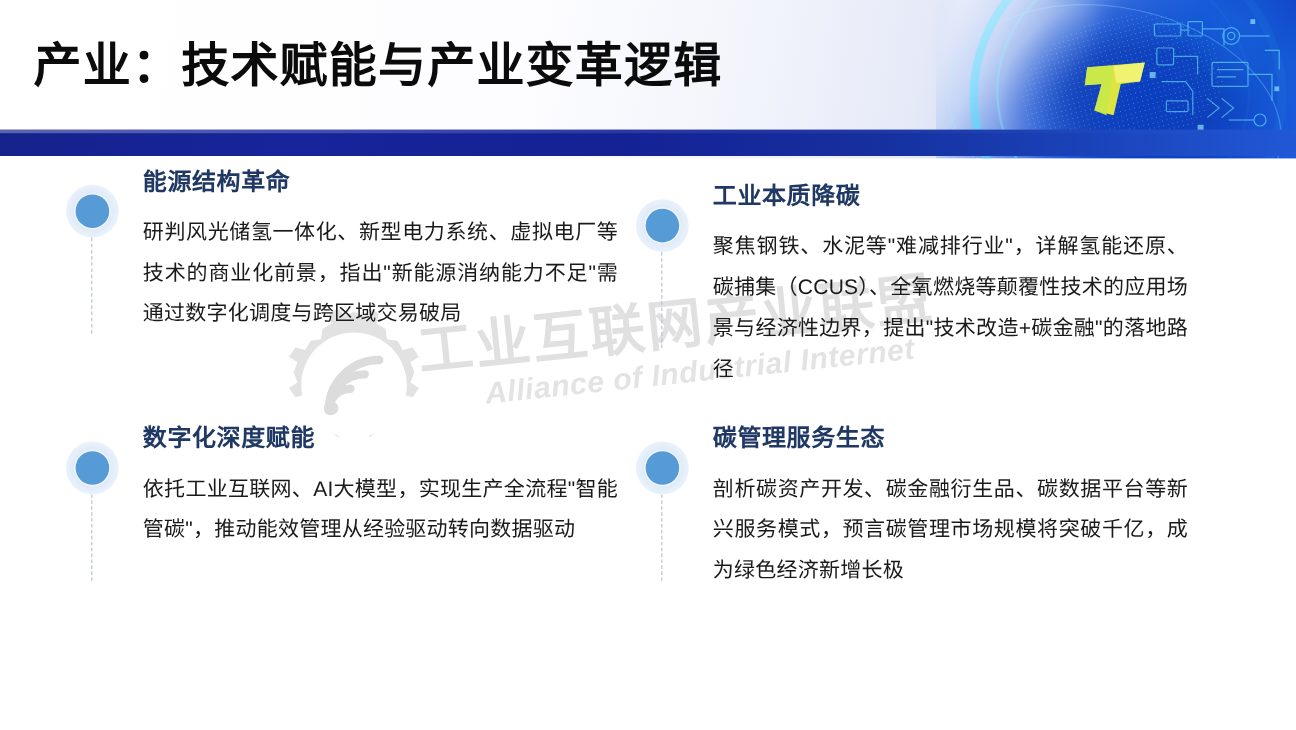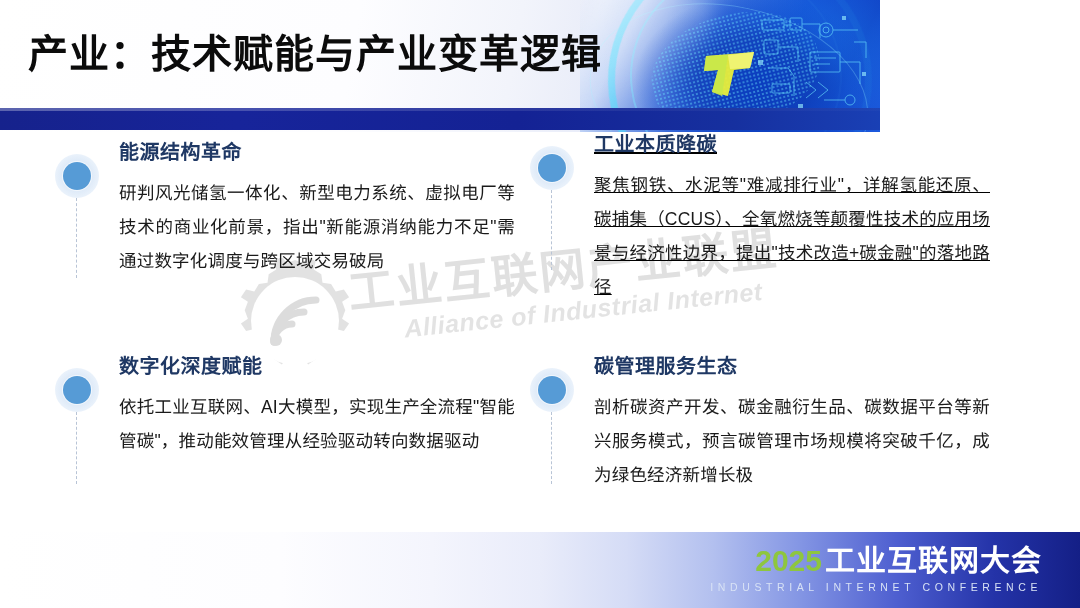--- a/index.html
+++ b/index.html
@@ -18,21 +18,21 @@
     height: 608px;
     overflow: hidden;
     background: #ffffff;
     box-sizing: border-box;
   }
 
   
   .header {
     position: absolute;
     left: 0; top: 0;
-    width: 880px;
+    width: 1080px;
     height: 132px;
     overflow: hidden;
     background: linear-gradient(100deg, #ffffff 0%, #fdfdff 40%, #f2f4fb 58%, #e6eaf8 70%, #cdd6f3 80%, #a9bdf0 88%, #7fa6ee 94%, #5f93ec 100%);
   }
 
   
   .header-deco {
     position: absolute;
     right: 0; top: 0;
     width: 300px;
@@ -183,21 +183,21 @@
     top: 132px;
     width: 1080px;
     height: 400px;
   }
 
   .block {
     position: absolute;
     width: 460px;
   }
   .block.b0 { left: 55px;  top: 8px;  }
-  .block.b1 { left: 530px; top: 0; text-decoration: underline;  }
+  .block.b1 { left: 530px; top: 20px;  }
   .block.b2 { left: 55px;  top: 222px;}
   .block.b3 { left: 530px; top: 222px;}
 
   .bullet-wrap {
     position: absolute;
     left: 0;
     top: 14px;
     width: 44px;
     height: 44px;
   }
@@ -419,22 +419,14 @@
       </div>
       <div class="bullet-line"></div>
       <div class="block-body">
         <h2 class="block-heading">数字化深度赋能</h2>
         <p class="block-text">依托工业互联网、AI大模型，实现生产全流程"智能管碳"，推动能效管理从经验驱动转向数据驱动</p>
       </div>
     </div>
 
   </div>
 
-  <div class="footer">
-    <div class="footer-logo">
-      <div class="logo-main">
-        <span class="logo-year">2025</span><span class="logo-cn">工业互联网大会</span>
-      </div>
-      <div class="logo-sub">INDUSTRIAL INTERNET CONFERENCE</div>
-    </div>
-  </div>
 
 </div>
 
 </body></html>

